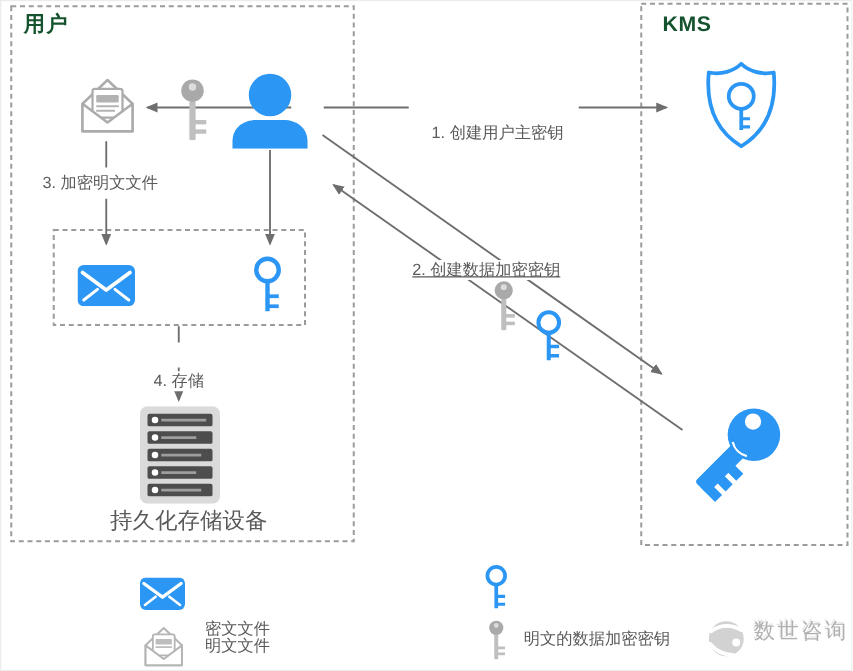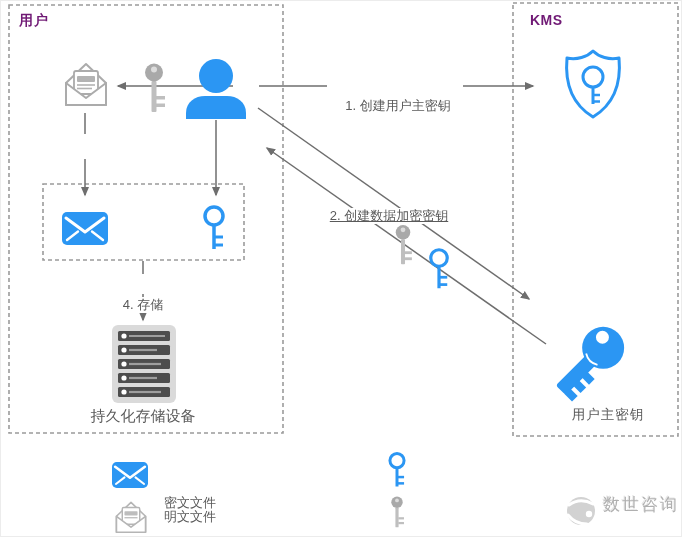--- a/index.html
+++ b/index.html
@@ -8,21 +8,21 @@
     border:1px solid #ececec;box-sizing:border-box;overflow:hidden;
     font-family:"Liberation Sans", sans-serif;
   }
   .abs{position:absolute;}
   .lbl{
     position:absolute;font-size:13px;color:#5a5a5a;line-height:16px;
     white-space:nowrap;
   }
   .lbl.center{text-align:center;}
   .lbl.online{background:#ffffff;margin-top:20px;}
-  .box-title{font-size:14px;font-weight:600;color:#701a75;letter-spacing:1px;}
+  .box-title{font-size:17px;font-weight:600;color:#14532d;letter-spacing:1px;}
   .brand-text{
     font-size:17px;font-weight:400;color:#b0b0b0;letter-spacing:2px;
     text-shadow:1px 1px 0 #ffffff, -1px -1px 0 #e8e8e8;
   }
   svg{display:block;}
 </style>
 </head>
 <body>
 
 <div class="canvas">
@@ -152,23 +152,23 @@
       <rect x="-28" y="5" width="8" height="11" fill="#2b96f3"></rect>
       <rect x="-16" y="5" width="8" height="11" fill="#2b96f3"></rect>
       <circle cx="20" cy="0" r="21" fill="#2b96f3"></circle>
       <path d="M4,-8 A15,15 0 0 0 4,8" fill="none" stroke="#ffffff" stroke-width="1.8"></path>
       <circle cx="27" cy="-8" r="6.5" fill="#ffffff"></circle>
     </g>
   </svg>
 
   <div class="lbl center online" style="left:329px;top:77px;width:136px;">1. 创建用户主密钥</div>
   <div class="lbl center online" style="left:316px;top:187px;width:144px;text-decoration:underline;">2. 创建数据加密密钥</div>
+  <div class="lbl" style="left:33px;top:137px;">3. 加密明文文件</div>
   <div class="lbl center online" style="left:118px;top:276px;width:48px;">4. 存储</div>
-  <div class="lbl center" style="left:87px;top:407px;width:110px;font-size:15px;">持久化存储设备</div>
-  <div class="lbl center" style="left:557px;top:406px;width:100px;font-size:13.5px;letter-spacing:1px;">用户主密钥</div>
+  <div class="lbl center" style="left:87px;top:407px;width:110px;font-size:18px;">持久化存储设备</div>
 
   <svg class="abs" style="left:111px;top:461px;" width="36" height="26" viewBox="0 0 46 33">
     <rect x="0" y="0" width="46" height="33" rx="6" fill="#2b96f3"></rect>
     <polyline points="4,6 23,20 42,6" fill="none" stroke="#ffffff" stroke-width="3.4" stroke-linecap="round" stroke-linejoin="round"></polyline>
     <line x1="5" y1="28" x2="16" y2="19.5" stroke="#ffffff" stroke-width="2.6" stroke-linecap="round"></line>
     <line x1="41" y1="28" x2="30" y2="19.5" stroke="#ffffff" stroke-width="2.6" stroke-linecap="round"></line>
   </svg>
   <div class="lbl" style="left:163px;top:465px;margin-top:29px;">密文文件</div>
 
   <svg class="abs" style="left:114px;top:499px;" width="32" height="34" viewBox="0 0 44 46">
@@ -187,20 +187,21 @@
     <line x1="14" y1="41" x2="23" y2="41" stroke="#2b96f3" stroke-width="3.2"></line>
   </svg>
 
   <svg class="abs" style="left:387px;top:494px;" width="18" height="33" viewBox="0 0 28 52">
     <rect x="11.5" y="20" width="5" height="31" rx="1" fill="#bfbfbf"></rect>
     <rect x="16" y="35" width="9" height="3.5" fill="#bfbfbf"></rect>
     <rect x="16" y="42.5" width="9" height="3.5" fill="#bfbfbf"></rect>
     <circle cx="14" cy="11.5" r="9" fill="#a9a9a9"></circle>
     <circle cx="14" cy="8.5" r="3" fill="#dcdcdc"></circle>
   </svg>
+  <div class="lbl" style="left:418px;top:502px;">明文的数据加密密钥</div>
 
   <svg class="abs" style="left:563px;top:493px;" width="34" height="34" viewBox="0 0 34 34">
     <circle cx="17" cy="17" r="14" fill="#d2d2d2"></circle>
     <path d="M5,11 Q16,3 29,10" fill="none" stroke="#ffffff" stroke-width="3" stroke-linecap="round"></path>
     <path d="M4,21 Q11,30 23,30" fill="none" stroke="#ffffff" stroke-width="3" stroke-linecap="round"></path>
     <circle cx="25" cy="20" r="3.2" fill="#ffffff"></circle>
   </svg>
   <div class="lbl brand-text" style="left:602px;top:496px;">数世咨询</div>
 
 </div>

